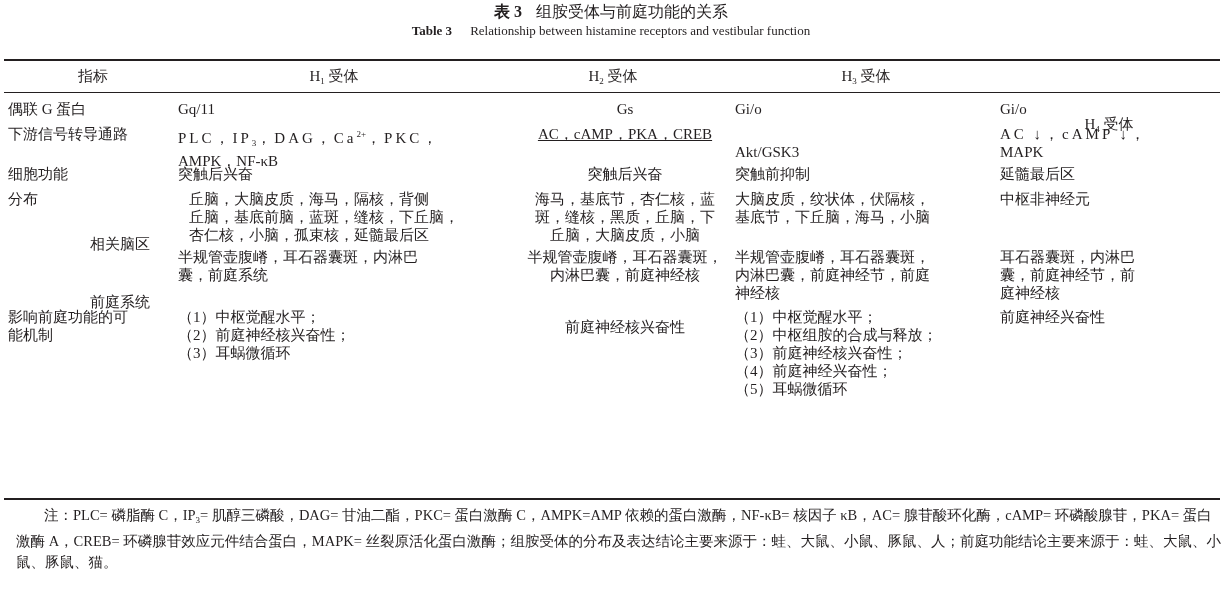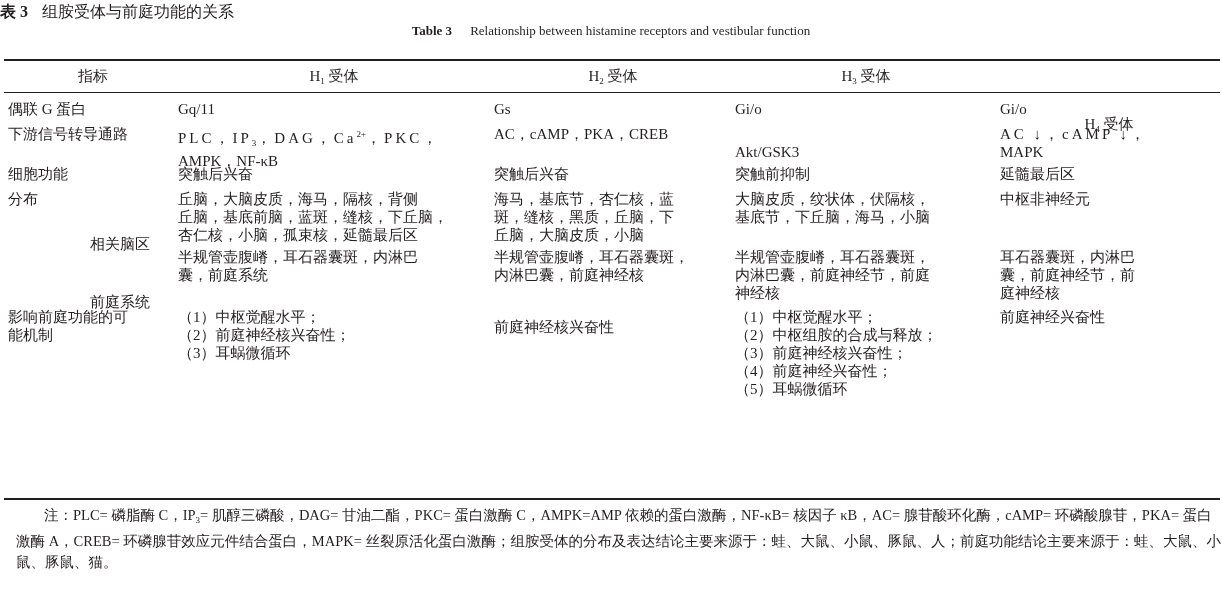--- a/index.html
+++ b/index.html
@@ -2,21 +2,21 @@
 <html><head>
 <meta charset="utf-8">
 <style>
   html, body { margin: 0; padding: 0; background: #ffffff; }
   body {
     width: 1222px; height: 593px; overflow: hidden; position: relative;
     font-family: "Liberation Serif", "DejaVu Serif", serif;
     color: #231f20;
   }
   .title-cn {
-    position: absolute; top: 2px; left: 0; width: 1222px; text-align: left;
+    position: absolute; top: 2px; left: 0; width: 1222px; text-align: center;
     font-size: 16px; line-height: 20px;
   }
   .title-cn b { font-weight: bold; margin-right: 14px; }
   .title-en {
     position: absolute; top: 22px; left: 0; width: 1222px; text-align: center;
     font-size: 13px; line-height: 17px;
   }
   .title-en b { font-weight: bold; margin-right: 18px; }
   .rule { position: absolute; left: 4px; width: 1216px; background: #231f20; }
   .rule.top { top: 59px; height: 2px; }
@@ -28,21 +28,21 @@
   }
   .hdr { top: 66px; font-size: 15px; line-height: 20px; text-align: center; }
   .hdr sub { font-size: 9px; vertical-align: -3px; }
   .spaced { letter-spacing: 3px; }
   sub.s { font-size: 9px; vertical-align: -3px; }
   sup.s { font-size: 9px; vertical-align: 6px; }
 
   .c0 { left: 8px; }
   .c0b { left: 90px; margin-top: 45px; }
   .c1 { left: 178px; width: 312px; }
-  .c2 { left: 494px; width: 232px; }
+  .c2 { left: 509px; width: 232px; text-align: center; }
   .c3 { left: 735px; width: 262px; }
   .c4 { left: 1000px; width: 218px; }
 
   .note {
     position: absolute; left: 16px; top: 505px; width: 1210px;
     font-size: 14.5px; line-height: 21px; text-indent: 28px;
   }
 </style>
 </head>
 <body>
@@ -68,37 +68,37 @@
   <div class="cell c0" style="top:100px;">偶联 G 蛋白</div>
   <div class="cell c1" style="top:100px;">Gq/11</div>
   <div class="cell c2" style="top:100px;">Gs</div>
   <div class="cell c3" style="top:100px;">Gi/o</div>
   <div class="cell c4" style="top:100px;">Gi/o</div>
 </div>
 
 <div>
   <div class="cell c0" style="top:125px;">下游信号转导通路</div>
   <div class="cell c1" style="top:125px;"><span class="spaced">PLC，IP</span><sub class="s">3</sub><span class="spaced">，DAG，Ca</span><sup class="s">2+</sup><span class="spaced">，PKC，</span><br><span>AMPK，NF-κB</span></div>
-  <div class="cell c2" style="top:125px;">AC，cAMP，PKA，CREB</div>
+  <div class="cell c2" style="top:125px;text-decoration:underline;">AC，cAMP，PKA，CREB</div>
   <div class="cell c3" style="top:125px;"><br><span>Akt/GSK3</span></div>
   <div class="cell c4" style="top:125px;"><span class="spaced">AC ↓，cAMP ↓，</span><br><span>MAPK</span></div>
 </div>
 
 <div>
   <div class="cell c0" style="top:165px;">细胞功能</div>
   <div class="cell c1" style="top:165px;">突触后兴奋</div>
   <div class="cell c2" style="top:165px;">突触后兴奋</div>
   <div class="cell c3" style="top:165px;">突触前抑制</div>
   <div class="cell c4" style="top:165px;">延髓最后区</div>
 </div>
 
 <div>
   <div class="cell c0" style="top:190px;">分布</div>
   <div class="cell c0b" style="top:190px;">相关脑区</div>
-  <div class="cell c1" style="top:190px;">丘脑，大脑皮质，海马，隔核，背侧
+  <div class="cell c1" style="top:190px;margin-left:11px;">丘脑，大脑皮质，海马，隔核，背侧
 丘脑，基底前脑，蓝斑，缝核，下丘脑，
 杏仁核，小脑，孤束核，延髓最后区</div>
   <div class="cell c2" style="top:190px;">海马，基底节，杏仁核，蓝
 斑，缝核，黑质，丘脑，下
 丘脑，大脑皮质，小脑</div>
   <div class="cell c3" style="top:190px;">大脑皮质，纹状体，伏隔核，
 基底节，下丘脑，海马，小脑</div>
   <div class="cell c4" style="top:190px;">中枢非神经元</div>
 </div>
 

